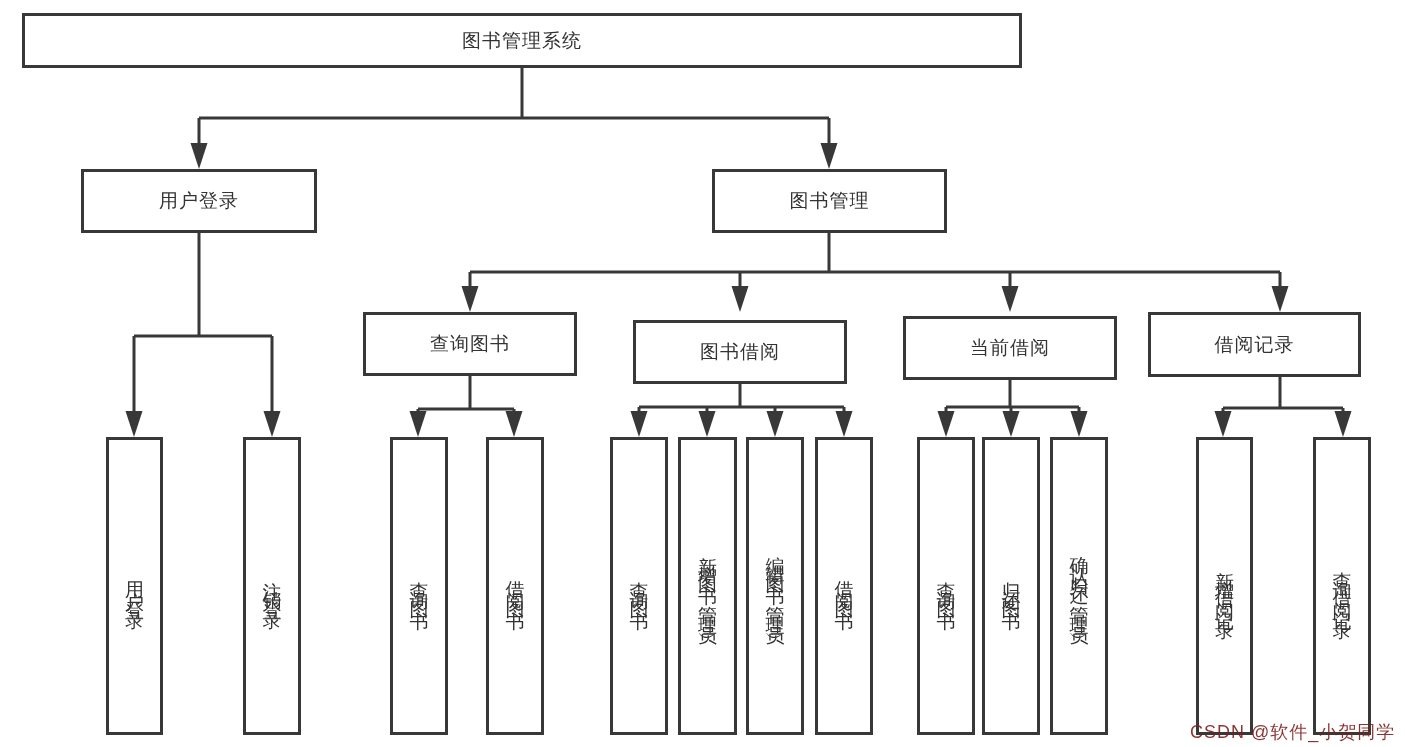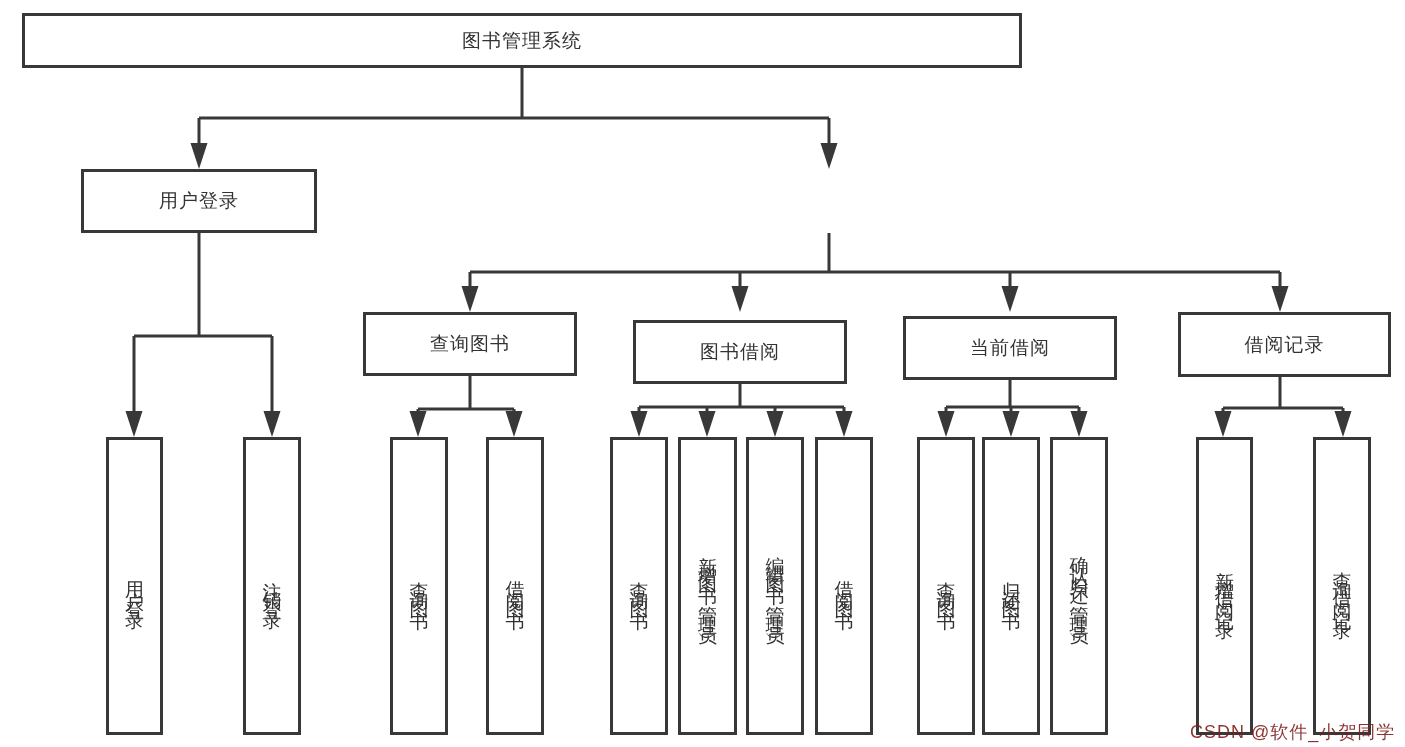--- a/index.html
+++ b/index.html
@@ -97,25 +97,26 @@
       <polygon points="1002.5,411 1019.5,411 1011,437"></polygon>
       <polygon points="1070.5,411 1087.5,411 1079,437"></polygon>
       <polygon points="1214.5,411 1231.5,411 1223,437"></polygon>
       <polygon points="1334.5,411 1351.5,411 1343,437"></polygon>
     </g>
   </svg>
 
   <div class="node" style="left:22px; top:13px; width:1000px; height:55px;">图书管理系统</div>
 
   <div class="node" style="left:81px; top:169px; width:236px; height:64px;">用户登录</div>
+  <div class="node" style="left:712px; top:169px; width:235px; height:64px;">图书管理</div>
 
   <div class="node" style="left:363px; top:312px; width:214px; height:64px;">查询图书</div>
   <div class="node" style="left:633px; top:312px; width:214px; height:64px;margin-top:8px;">图书借阅</div>
   <div class="node" style="left:903px; top:316px; width:214px; height:64px;">当前借阅</div>
-  <div class="node" style="left:1178px; top:312px; width:213px; height:65px;">借阅记录</div>
+  <div class="node" style="left:1148px; top:312px; width:213px; height:65px;">借阅记录</div>
 
   <div class="leaf" style="left:106px; top:437px; width:57px; height:298px;">用户登录</div>
   <div class="leaf" style="left:243px; top:437px; width:58px; height:298px;">注销登录</div>
 
   <div class="leaf" style="left:390px; top:437px; width:58px; height:298px;">查询图书</div>
   <div class="leaf" style="left:486px; top:437px; width:58px; height:298px;">借阅图书</div>
 
   <div class="leaf" style="left:610px; top:437px; width:58px; height:298px;">查询图书</div>
   <div class="leaf" style="left:678px; top:437px; width:59px; height:298px;">新增图书（管理员）</div>
   <div class="leaf" style="left:746px; top:437px; width:58px; height:298px;">编辑图书（管理员）</div>

